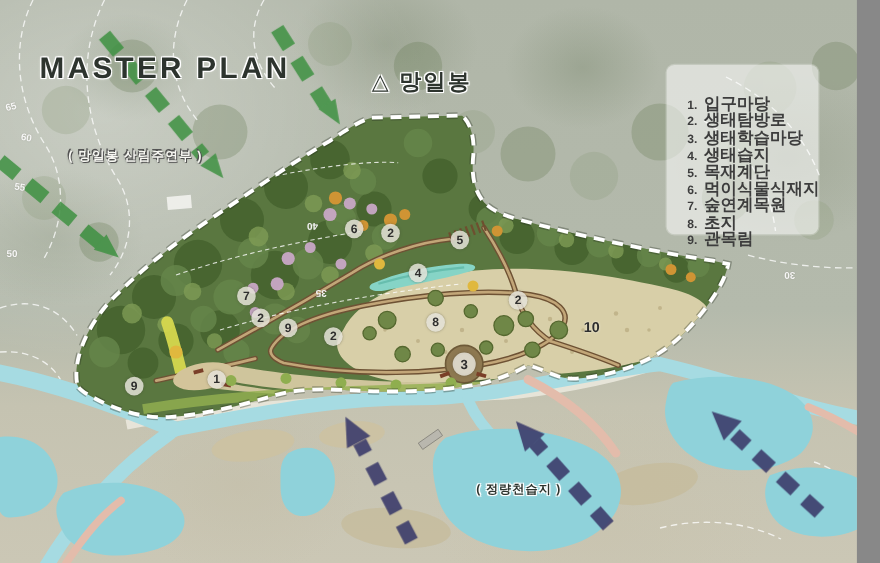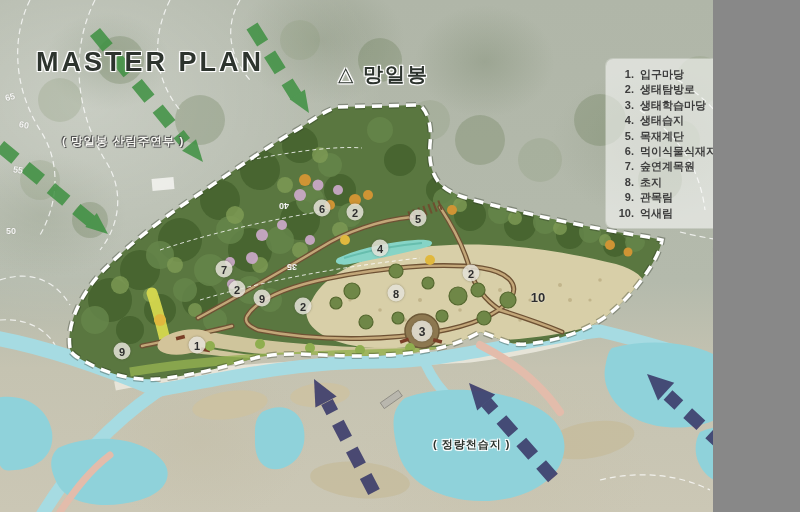--- a/index.html
+++ b/index.html
@@ -1,17 +1,17 @@
 <!DOCTYPE html>
 <html style="--forest_dark: #46632f; --forest_base: #5a7740; --forest_mid: #66854a; --forest_light: #7f9c55; --autumn_orange: #cf9434; --blossom_pink: #c9a8c6; --meadow_tan: #d8cfa8; --meadow_tan2: #cfc59c; --trail_brown: #6e5234; --trail_fill: #c2a678; --yard_brown: #8d7850; --wetland_teal: #86d4c6; --stream_cyan: #a6dbe2; --pond_cyan: #8fd2da; --path_pink: #e3bcab; --promenade_white: #eceadf; --arrow_green: #3e9141; --arrow_navy: #3c3c6b; --boundary_white: #ffffff; --yellow_band: #d6d84e; --bottom_green: #93b050;"><head>
 <meta charset="utf-8">
 <style>
   html,body{margin:0;padding:0;background:#888;}
   .stage{
-    position:relative;width:713px;height:512px;overflow:hidden;
+    position:relative;width:779px;height:512px;overflow:hidden;
     font-family:"Liberation Sans","DejaVu Sans",sans-serif;
     background:
       radial-gradient(400px 300px at 12% 20%, rgba(255,255,255,.30), transparent 75%),
       radial-gradient(90px 70px at 15% 12%, rgba(120,135,110,.45), transparent 70%),
       radial-gradient(120px 90px at 45% 8%, rgba(128,140,116,.42), transparent 70%),
       radial-gradient(100px 80px at 68% 12%, rgba(122,136,110,.38), transparent 70%),
       radial-gradient(150px 110px at 92% 28%, rgba(138,148,126,.35), transparent 70%),
       radial-gradient(120px 90px at 6% 42%, rgba(132,144,120,.38), transparent 70%),
       radial-gradient(160px 120px at 28% 86%, rgba(196,190,168,.55), transparent 70%),
       radial-gradient(220px 150px at 70% 92%, rgba(200,194,172,.55), transparent 70%),
@@ -34,21 +34,21 @@
   }
   
   .legend{
     position:absolute;left:606px;top:59px;width:128px;
     background:rgba(255,255,255,.55);border-radius:7px;padding:8px 6px 7px 4px;
     box-shadow:0 0 0 1px rgba(255,255,255,.25);
   }
   .legend ol{list-style:none;margin:0;padding:0;}
   .legend li{display:flex;align-items:baseline;height:15.4px;}
   .lnum{width:24px;text-align:right;font-size:11px;font-weight:bold;color:#3d3d3d;flex:none;}
-  .ltxt{margin-left:6px;font-size:11px;font-weight:bold;color:#3d3d3d;white-space:nowrap;}
+  .ltxt{margin-left:6px;font-size:15px;font-weight:bold;color:#3d3d3d;white-space:nowrap;margin-top:18px;}
   
   .marker{
     position:absolute;width:17px;height:17px;border-radius:50%;
     background:rgba(228,226,216,.85);box-shadow:0 0 2px rgba(60,60,50,.5);
     color:#2e2e2e;font-size:11px;font-weight:bold;
     display:flex;align-items:center;justify-content:center;
     transform:translate(-50%,-50%);
   }
   .marker.big{width:21px;height:21px;font-size:12px;}
   .marker.plain{background:transparent;box-shadow:none;font-size:13px;
@@ -376,24 +376,20 @@
           <span class="lnum">7.</span>
           <span class="ltxt">숲연계목원</span>
         </li>
         <li>
           <span class="lnum">8.</span>
           <span class="ltxt">초지</span>
         </li>
         <li>
           <span class="lnum">9.</span>
           <span class="ltxt">관목림</span>
-        </li>
-        <li>
-          <span class="lnum">10.</span>
-          <span class="ltxt">억새림</span>
         </li>
       </ol>
   </div>
 
   <div id="markers">
       <div class="marker" style="left: 197px; top: 345px;">1</div>
       <div class="marker" style="left: 237px; top: 289px;">2</div>
       <div class="marker" style="left: 303px; top: 306px;">2</div>
       <div class="marker" style="left: 355px; top: 212px;">2</div>
       <div class="marker" style="left: 471px; top: 273px;">2</div>

